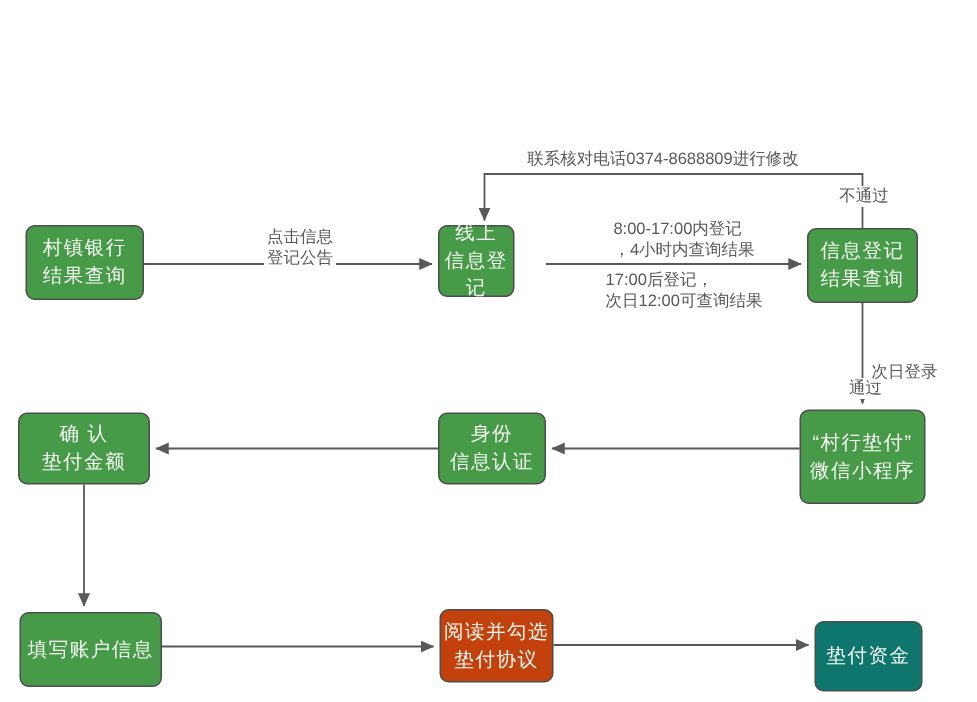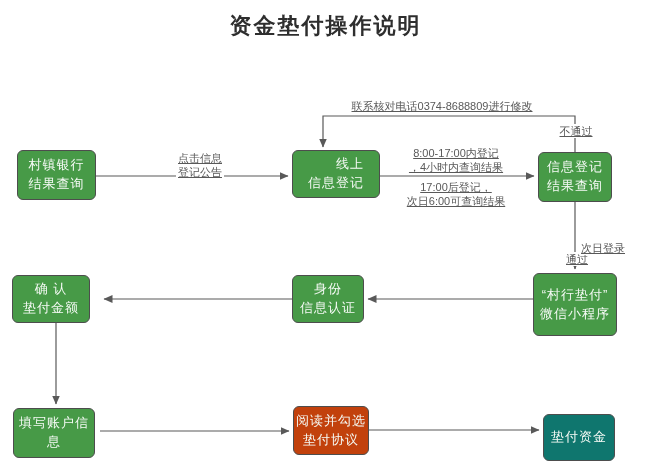--- a/index.html
+++ b/index.html
@@ -43,73 +43,71 @@
     border: 1px solid;
     border-radius: 6px;
     font-size: 13px;
     line-height: 1.45;
     letter-spacing: 1px;
   }
   .elabel {
     position: absolute;
     z-index: 2;
     transform: translateX(-50%);
-    text-align: center;
+    text-align: left;
     white-space: pre-line;
     font-size: 11px;
     line-height: 14px;
     background: #ffffff;
     padding: 0 2px;
-    text-decoration: underline;
   }
 </style>
 </head>
 <body style="background: rgb(255, 255, 255);">
 
 <div class="canvas">
-  <h1 class="title" style="color: rgb(46, 46, 46);">资金垫付操作说明</h1>
   <svg id="edge-layer" viewBox="0 0 651 468">
       <defs>
         <marker id="arw" markerWidth="11" markerHeight="11" refX="8.5" refY="4" orient="auto" markerUnits="userSpaceOnUse">
           <path d="M0,0 L9,4 L0,8 Z" fill="#595959"></path>
         </marker>
       </defs>
       <polyline points="96,176 288,176" fill="none" stroke="#595959" stroke-width="1.2" marker-end="url(#arw)"></polyline>
       <polyline points="364,176 534,176" fill="none" stroke="#595959" stroke-width="1.2" marker-end="url(#arw)"></polyline>
       <polyline points="575,152 575,116 323,116 323,147" fill="none" stroke="#595959" stroke-width="1.2" marker-end="url(#arw)"></polyline>
       <polyline points="575,202 575,269" fill="none" stroke="#595959" stroke-width="1.2" marker-end="url(#arw)"></polyline>
       <polyline points="533,299 368,299" fill="none" stroke="#595959" stroke-width="1.2" marker-end="url(#arw)"></polyline>
       <polyline points="292,299 104,299" fill="none" stroke="#595959" stroke-width="1.2" marker-end="url(#arw)"></polyline>
       <polyline points="56,323 56,404" fill="none" stroke="#595959" stroke-width="1.2" marker-end="url(#arw)"></polyline>
       <polyline points="100,431 289,431" fill="none" stroke="#595959" stroke-width="1.2" marker-end="url(#arw)"></polyline>
       <polyline points="369,430 539,430" fill="none" stroke="#595959" stroke-width="1.2" marker-end="url(#arw)"></polyline>
     </svg>
   <div id="nodes">
       <div class="node" style="left: 17px; top: 150px; width: 79px; height: 50px; background: rgb(71, 154, 71); border-color: rgb(77, 77, 77); color: rgb(245, 250, 245);">村镇银行
 结果查询</div>
-      <div class="node" style="left: 292px; top: 150px; width: 88px; height: 48px; background: rgb(71, 154, 71); border-color: rgb(77, 77, 77); color: rgb(245, 250, 245); text-align: right;">线上
+      <div class="node" style="left: 292px; top: 150px; width: 51px; height: 48px; background: rgb(71, 154, 71); border-color: rgb(77, 77, 77); color: rgb(245, 250, 245);">线上
 信息登记</div>
       <div class="node" style="left: 538px; top: 152px; width: 74px; height: 50px; background: rgb(71, 154, 71); border-color: rgb(77, 77, 77); color: rgb(245, 250, 245);">信息登记
 结果查询</div>
-      <div class="node" style="left: 12px; top: 275px; width: 78px; height: 48px; background: rgb(71, 154, 71); border-color: rgb(77, 77, 77); color: rgb(245, 250, 245);">确 认
+      <div class="node" style="left: 12px; top: 275px; width: 88px; height: 48px; background: rgb(71, 154, 71); border-color: rgb(77, 77, 77); color: rgb(245, 250, 245);">确 认
 垫付金额</div>
       <div class="node" style="left: 292px; top: 275px; width: 72px; height: 48px; background: rgb(71, 154, 71); border-color: rgb(77, 77, 77); color: rgb(245, 250, 245);">身份
 信息认证</div>
       <div class="node" style="left: 533px; top: 273px; width: 84px; height: 63px; background: rgb(71, 154, 71); border-color: rgb(77, 77, 77); color: rgb(245, 250, 245);">“村行垫付”
 微信小程序</div>
-      <div class="node" style="left: 13px; top: 408px; width: 82px; height: 50px; background: rgb(71, 154, 71); border-color: rgb(77, 77, 77); color: rgb(245, 250, 245);">填写账户信息</div>
+      <div class="node" style="left: 13px; top: 408px; width: 95px; height: 50px; background: rgb(71, 154, 71); border-color: rgb(77, 77, 77); color: rgb(245, 250, 245);">填写账户信息</div>
       <div class="node" style="left: 293px; top: 406px; width: 76px; height: 49px; background: #c2410c; border-color: rgb(77, 77, 77); color: rgb(245, 250, 245);">阅读并勾选
 垫付协议</div>
       <div class="node" style="left: 543px; top: 414px; width: 72px; height: 47px; background: #0f766e; border-color: rgb(77, 77, 77); color: rgb(245, 250, 245);">垫付资金</div>
     </div>
   <div id="labels">
       <div class="elabel" style="left: 200px; top: 151px; color: rgb(89, 89, 89);">点击信息
 登记公告</div>
       <div class="elabel" style="left: 456px; top: 146px; color: rgb(89, 89, 89);">8:00-17:00内登记
 ，4小时内查询结果</div>
       <div class="elabel" style="left: 456px; top: 180px; color: rgb(89, 89, 89);">17:00后登记，
-次日6:00可查询结果</div>
+次日12:00可查询结果</div>
       <div class="elabel" style="left: 442px; top: 99px; color: rgb(89, 89, 89);">联系核对电话0374-8688809进行修改</div>
       <div class="elabel" style="left: 576px; top: 124px; color: rgb(89, 89, 89);">不通过</div>
       <div class="elabel" style="left: 577px; top: 212px; color: rgb(89, 89, 89); margin-top: 40px;">通过</div>
       <div class="elabel" style="left: 603px; top: 241px; color: rgb(89, 89, 89);">次日登录</div>
     </div>
 </div>
 
 </body></html>

